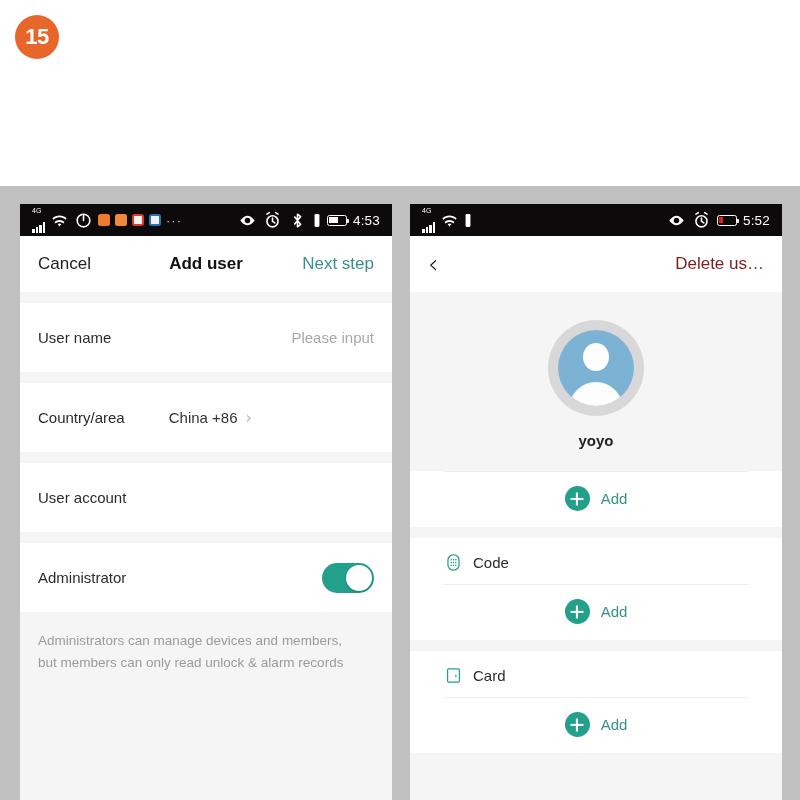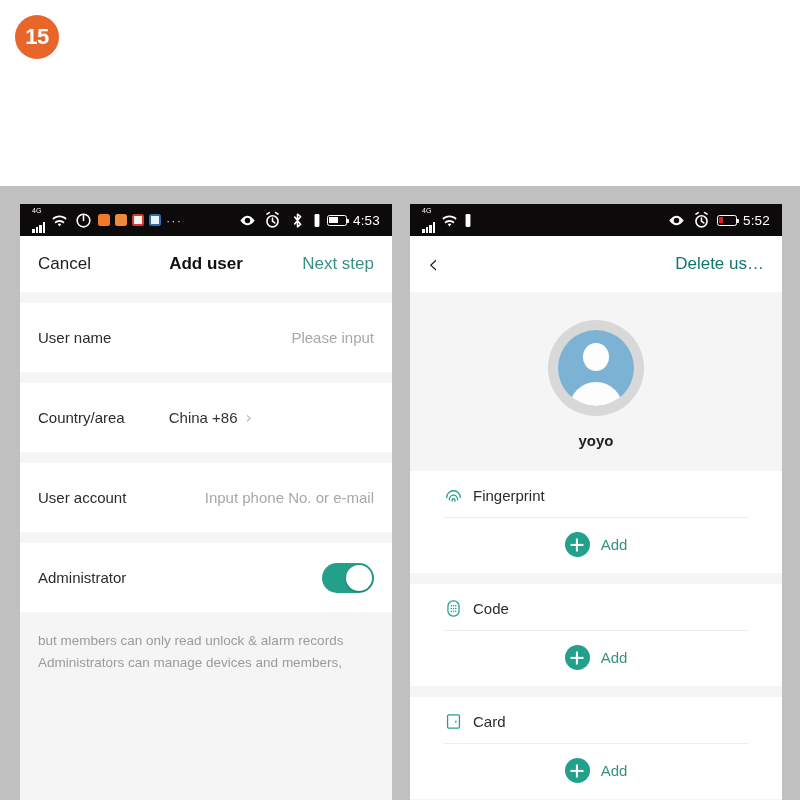--- a/index.html
+++ b/index.html
@@ -54,21 +54,21 @@
   .battery { width: 20px; height: 11px; border: 1.4px solid #ffffff; border-radius: 2.5px; position: relative; display:inline-block; }
   .battery:after { content:""; position:absolute; right:-3.5px; top:3px; width:2px; height:4px; background:#ffffff; border-radius:0 1px 1px 0; }
   .battery > span { position:absolute; left:1.3px; top:1.3px; bottom:1.3px; background:#ffffff; display:block; }
   .battery.low > span { background:#e02020; }
 
   
   .navbar { height: 56px; background:#ffffff; display:flex; align-items:center; position:relative; padding: 0 18px; gap: 20px; }
   .nav-left { font-size: 17px; color:#222222; }
   .nav-title { position:absolute; left:0; right:0; text-align:center; font-size:17px; font-weight:bold; color:#111111; pointer-events:none; }
   .nav-right { margin-left:auto; font-size:17px; color:#3a9183; }
-  .nav-right.dark { color:#0f766e; }
+  .nav-right.dark { color:#7f1d1d; }
   .chev-back { font-size: 26px; color:#1a1a1a; line-height:1; font-weight: 300; font-family:"DejaVu Sans", sans-serif; }
 
   
   .form-gap { height: 11px; background:#f5f5f5; }
   .form-row { height: 69px; background:#ffffff; display:flex; align-items:center; padding: 0 18px; }
   .form-label { font-size: 15px; color:#2b2b2b;text-align:right; }
   .form-value { margin-left:auto; font-size:15px; color:#a8a8a8; display:flex; align-items:center; gap:8px; }
   .form-value.filled { color:#333333;margin-left:44px; }
   .chev-r { color:#b5b5b5; font-size:16px; font-family:"DejaVu Sans", sans-serif; }
   .toggle { margin-left:auto; width:52px; height:30px; border-radius:15px; background:#23a08a; position:relative; }
@@ -184,32 +184,31 @@
         <span class="form-label">Country/area</span>
         <span class="form-value filled">
           <span>China +86</span>
           <span class="chev-r">›</span>
         </span>
       </div>
 
       <div class="form-gap"></div>
       <div class="form-row">
         <span class="form-label">User account</span>
-        <span class="form-value">Input phone No. or e-mail</span>
       </div>
 
       <div class="form-gap"></div>
       <div class="form-row">
         <span class="form-label">Administrator</span>
         <span class="toggle"></span>
       </div>
 
       <div class="helper">
+        <div>Administrators can manage devices and members,</div>
         <div>but members can only read unlock &amp; alarm records</div>
-        <div>Administrators can manage devices and members,</div>
       </div>
       <div class="filler" style="height:160px"></div>
     </div>
 
     <div class="phone phone-right">
 
       <div class="statusbar">
         <div class="sb-left">
           <span><span class="sb-4g">4G</span><span class="sig">
                 <i></i>
@@ -256,30 +255,20 @@
         <div class="avatar">
           <div class="avatar-inner">
             <span class="av-head"></span>
             <span class="av-body"></span>
           </div>
         </div>
         <div class="pname">yoyo</div>
       </div>
 
       <div class="sect">
-        <div class="sect-head">
-          <span>
-            <svg class="ico" viewBox="0 0 24 24" fill="none" stroke="#23a08a" stroke-width="1.7" stroke-linecap="round">
-              <path d="M3.5 14.5c0-5 3.8-8.5 8.5-8.5s8.5 3.5 8.5 8.5"></path>
-              <path d="M6.8 17.5c0-3.3 2.3-6 5.2-6s5.2 2.7 5.2 6"></path>
-              <path d="M10.2 19c0-1.6.8-3 1.8-3s1.8 1.4 1.8 3"></path>
-            </svg>
-          </span>
-          <span class="sect-title">Fingerprint</span>
-        </div>
         <div class="sect-div"></div>
         <div class="sect-add">
           <span class="plus-btn"></span>
           <span class="add-label">Add</span>
         </div>
       </div>
 
       <div class="sect-gap"></div>
 
       <div class="sect">

